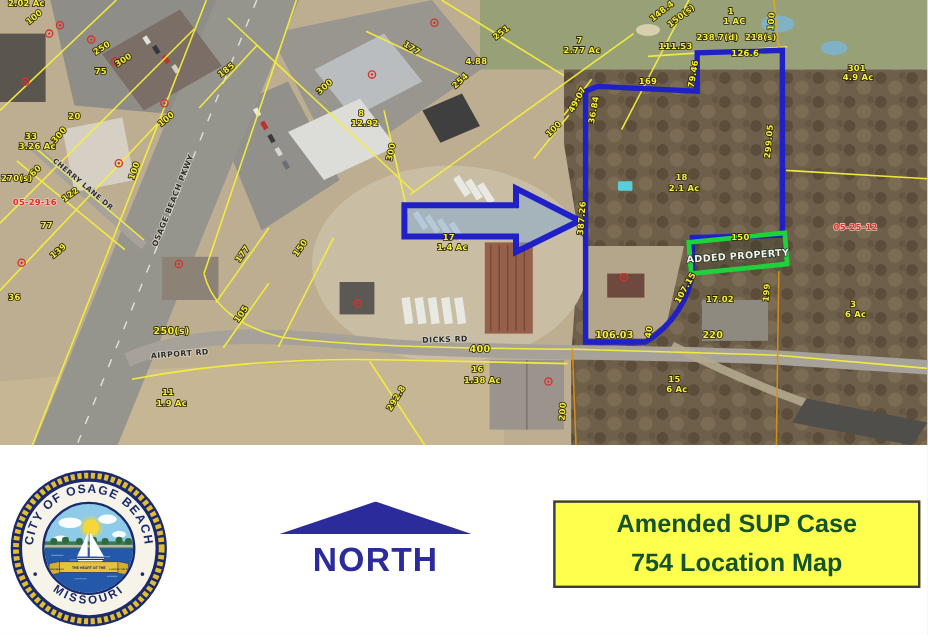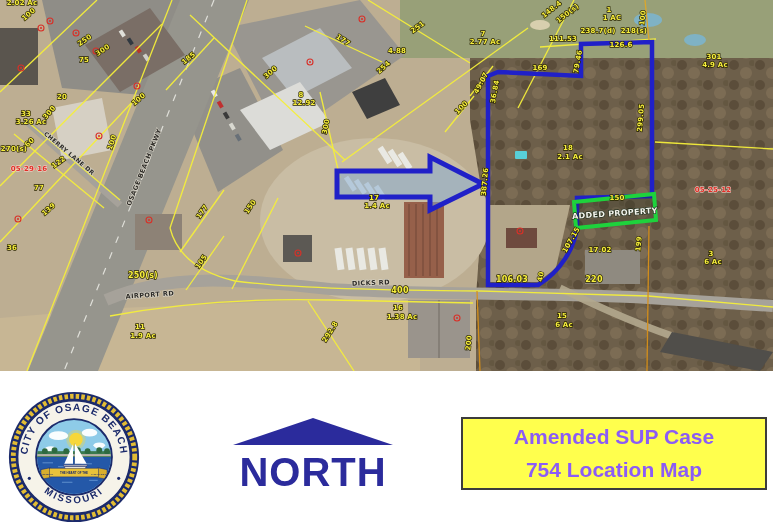--- a/index.html
+++ b/index.html
@@ -15,25 +15,25 @@
   .plbl.red{fill:#e03028;stroke:#f8d8d0;stroke-width:.9px;}
   .roadlbl{font:bold 6.5px "DejaVu Sans",sans-serif;fill:#2e2c28;stroke:#d6d2c6;stroke-width:1.3px;
         paint-order:stroke;text-anchor:middle;letter-spacing:.4px;}
   .addedlbl{font:bold 8px "DejaVu Sans",sans-serif;fill:#f4f4ec;stroke:#1a2a1a;stroke-width:1.2px;
         paint-order:stroke;text-anchor:middle;letter-spacing:.3px;}
 
   
   .footer{position:absolute;left:0;top:371px;width:773px;height:158px;background:#fff;}
   .seal{position:absolute;left:6px;top:18px;}
   .north{position:absolute;left:230px;top:47px;width:166px;text-align:center;}
-  .north-word{font-size:40px;font-weight:bold;color:#2b2b9c;letter-spacing:1px;line-height:1.0;
+  .north-word{font-size:28px;font-weight:bold;color:#2b2b9c;letter-spacing:1px;line-height:1.0;
         font-family:"Liberation Sans",sans-serif;margin-top:2px;}
   .titlebox{position:absolute;left:461px;top:46px;width:302px;height:69px;background:#ffff4d;
         border:2px solid #3c3c3c;display:flex;flex-direction:column;justify-content:center;
-        text-align:center;font-weight:bold;font-size:21px;color:#8b5cf6;line-height:1.55;}
+        text-align:center;font-weight:bold;font-size:21px;color:#14532d;line-height:1.55;}
   .ringtext{font:bold 10.5px "Liberation Sans",sans-serif;fill:#1b2a6b;letter-spacing:1.2px;}
   .ringtext2{font:bold 10px "Liberation Sans",sans-serif;fill:#1b2a6b;letter-spacing:2.2px;}
   .bannertext{font:bold 3px "Liberation Sans",sans-serif;fill:#1b2a6b;text-anchor:middle;}
   .bannertext.tiny{font-size:2px;}
 </style>
 </head>
 <body>
 
 <div class="page">
 

